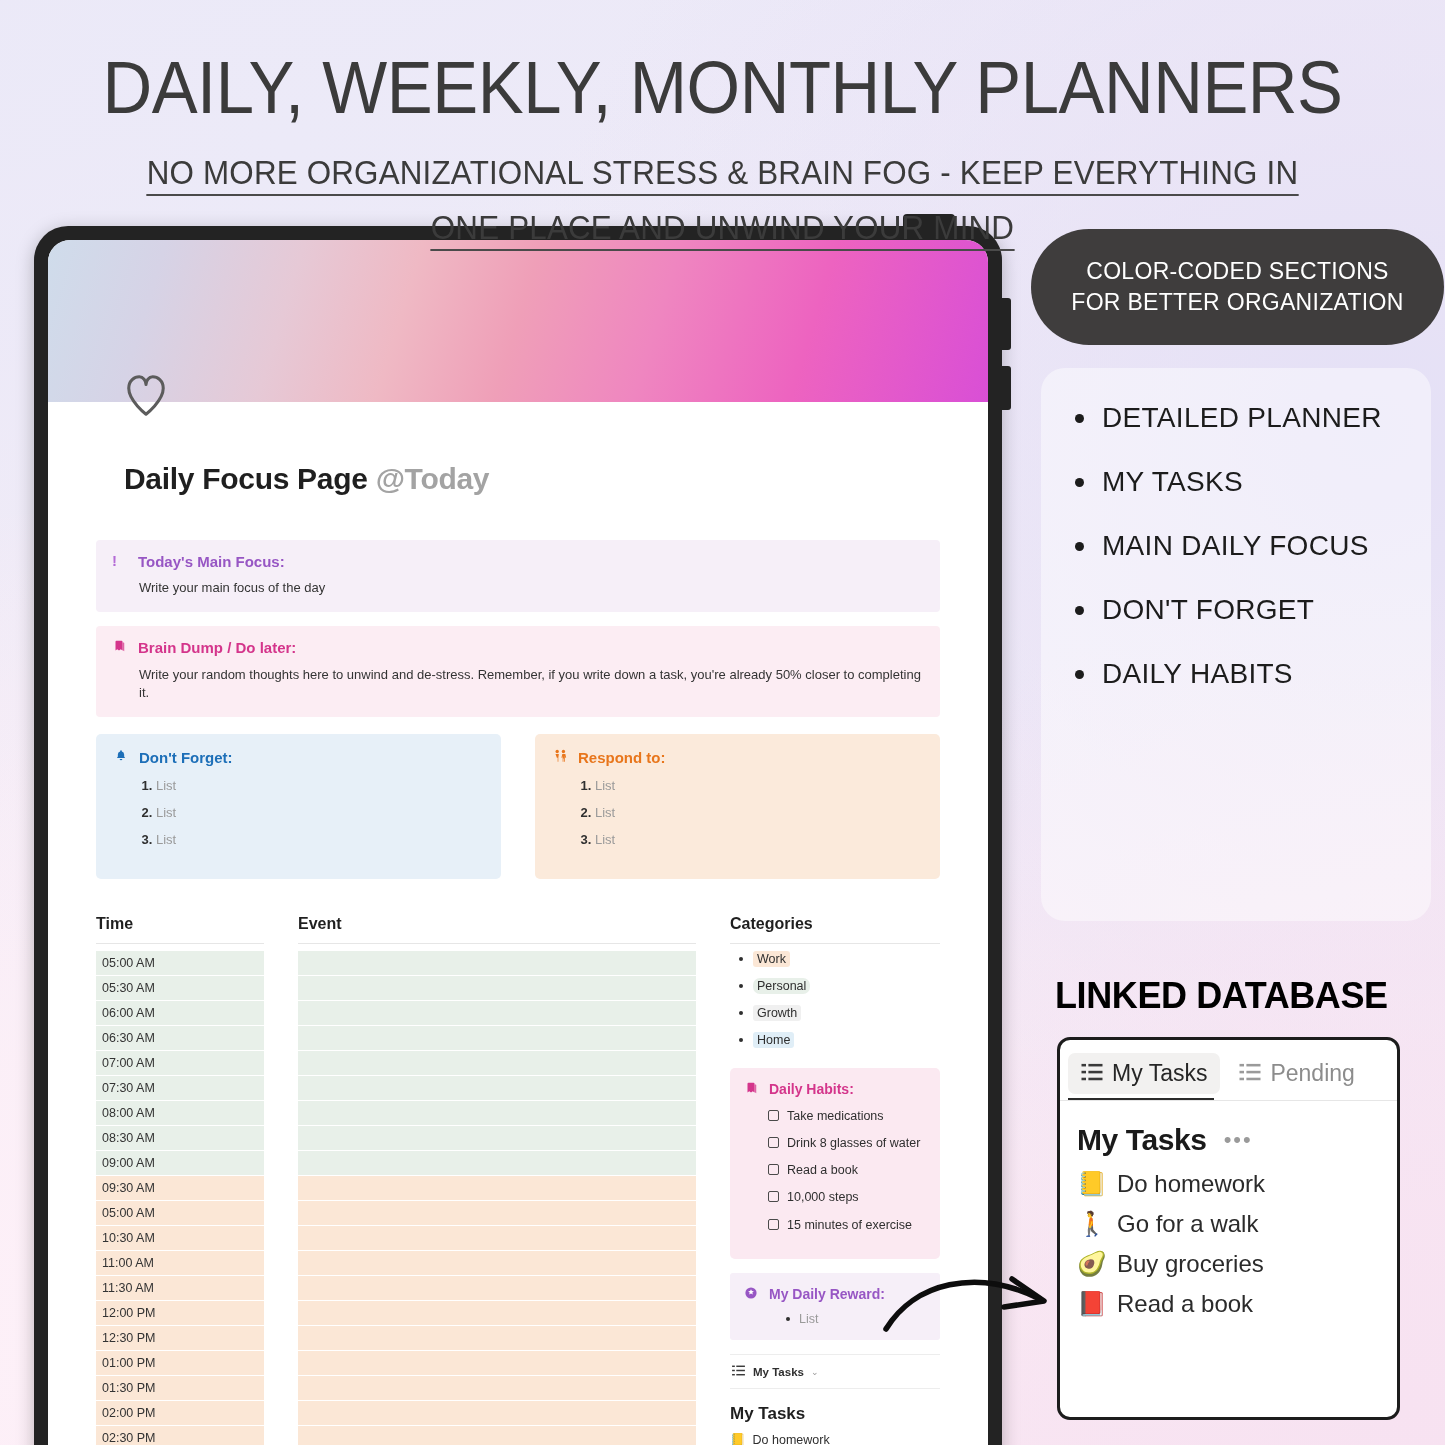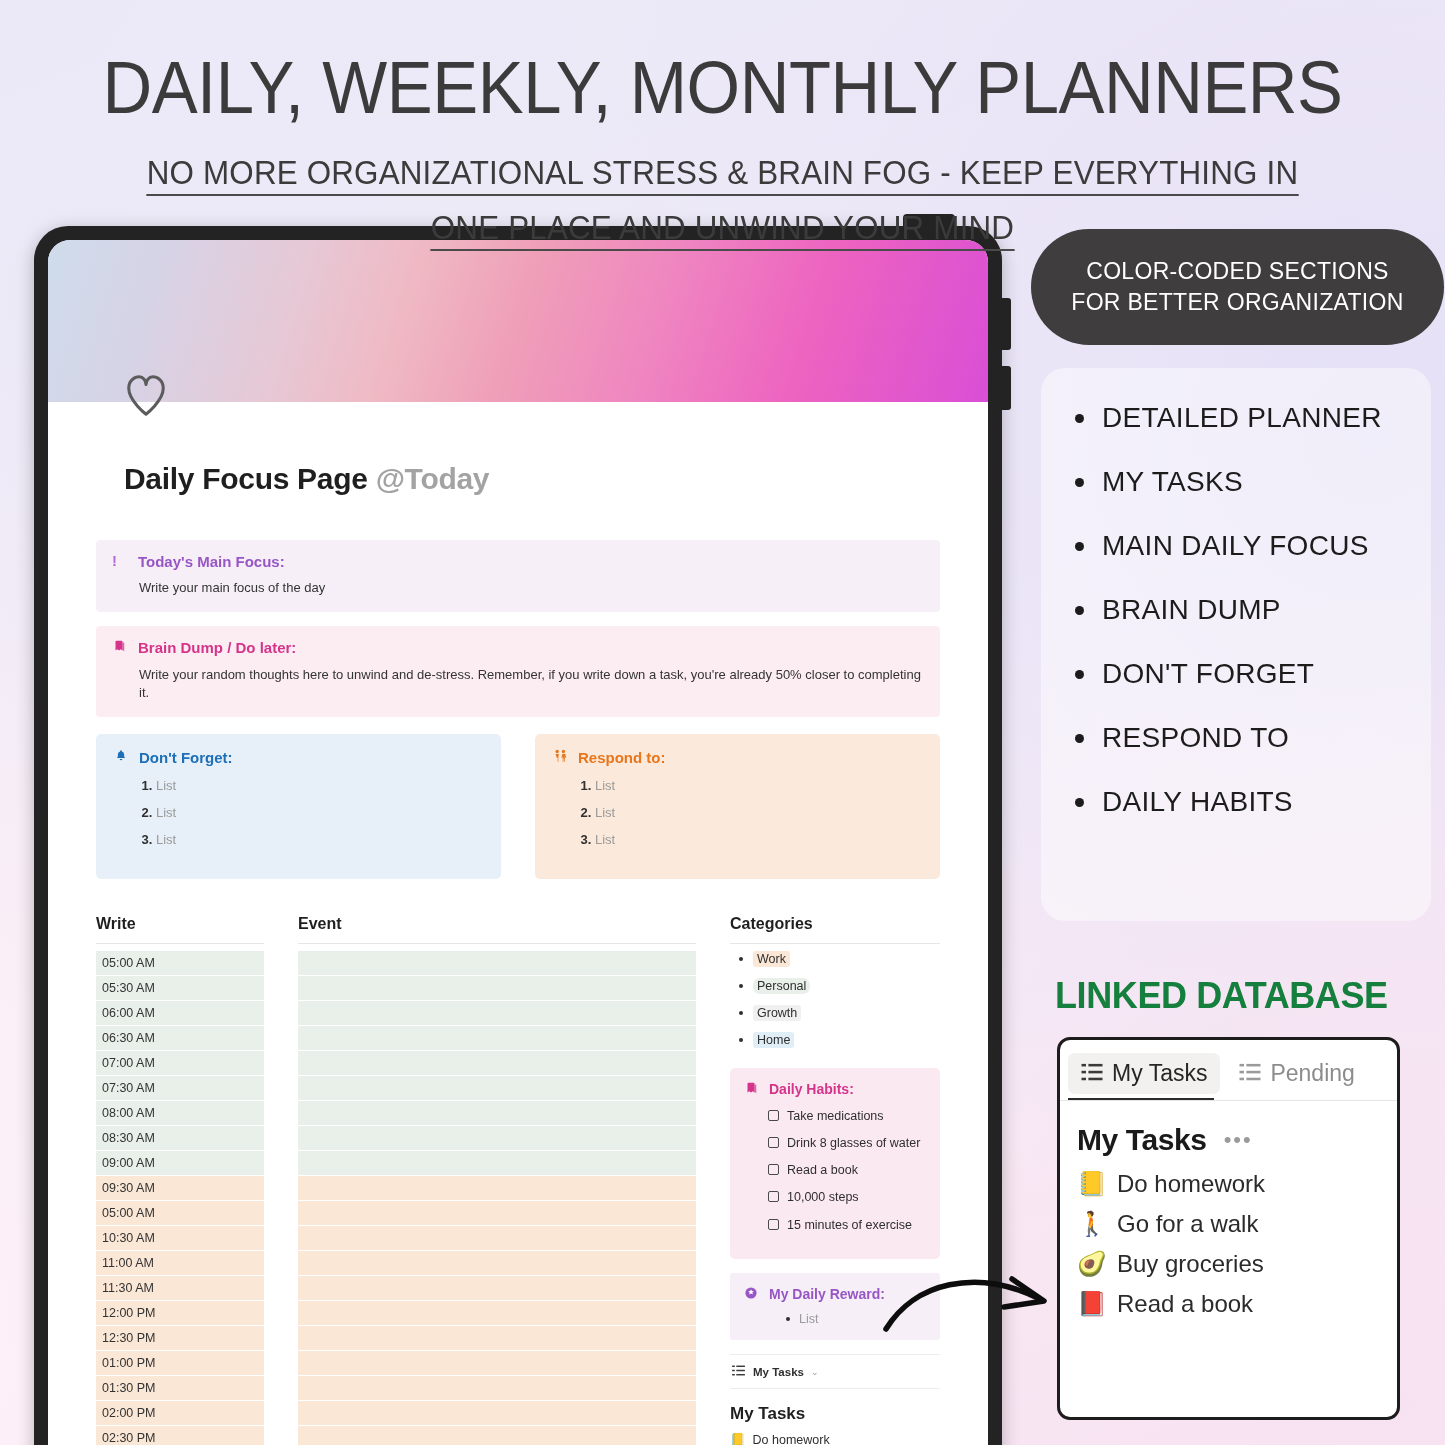--- a/index.html
+++ b/index.html
@@ -231,21 +231,21 @@
   #feature-list li {
     display: flex; align-items: center; gap: 18px;
     font-size: 28px; color: #1c1c1c; letter-spacing: 0.3px;
     margin: 0 0 32px 34px;
     white-space: nowrap;
   }
   #feature-list .bullet { width: 9px; height: 9px; border-radius: 50%; background: #1c1c1c; flex: none; }
 
   #linked-title {
     position: absolute; left: 1055px; top: 975px;
-    font-size: 36px; font-weight: 700; color: #15803d; letter-spacing: -0.4px;
+    font-size: 36px; font-weight: 700; color: #000000; letter-spacing: -0.4px;
     z-index: 6;
   }
 
   #linked-card {
     position: absolute; left: 1057px; top: 1037px;
     width: 343px; height: 383px;
     background: #fff; border: 3px solid #1c1c1c; border-radius: 13px;
     z-index: 6; overflow: hidden;
   }
   #lc-tabs { display: flex; align-items: center; gap: 6px; padding: 13px 8px 0 8px; }
@@ -356,21 +356,21 @@
             <li>List</li>
             <li>List</li>
             <li>List</li>
           </ol>
         </div>
       </div>
 
       <div id="sched-wrap">
 
         <div id="col-time">
-          <div class="col-head head-rule">Write</div>
+          <div class="col-head head-rule">Time</div>
           <div id="time-rows">
               <div class="trow green">05:00 AM</div>
               <div class="trow green">05:30 AM</div>
               <div class="trow green">06:00 AM</div>
               <div class="trow green">06:30 AM</div>
               <div class="trow green">07:00 AM</div>
               <div class="trow green">07:30 AM</div>
               <div class="trow green">08:00 AM</div>
               <div class="trow green">08:30 AM</div>
               <div class="trow green">09:00 AM</div>
@@ -530,29 +530,21 @@
       <li>
         <span class="bullet"></span>
         <span>MY TASKS</span>
       </li>
       <li>
         <span class="bullet"></span>
         <span>MAIN DAILY FOCUS</span>
       </li>
       <li>
         <span class="bullet"></span>
-        <span>BRAIN DUMP</span>
-      </li>
-      <li>
-        <span class="bullet"></span>
         <span>DON'T FORGET</span>
-      </li>
-      <li>
-        <span class="bullet"></span>
-        <span>RESPOND TO</span>
       </li>
       <li>
         <span class="bullet"></span>
         <span>DAILY HABITS</span>
       </li>
     </ul>
 </div>
 
 <div id="linked-title">LINKED DATABASE</div>
 

